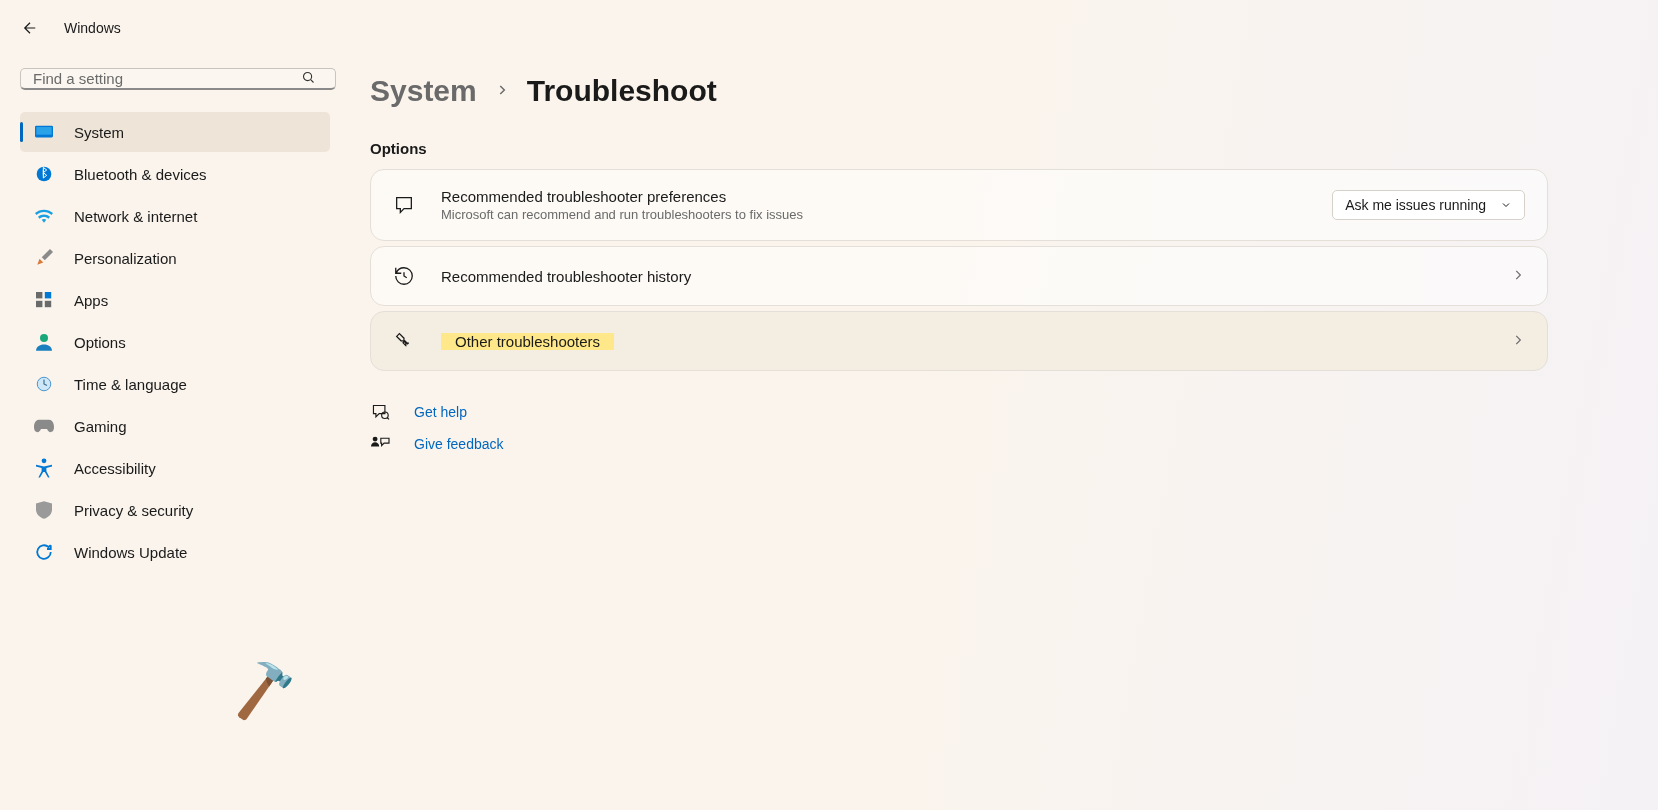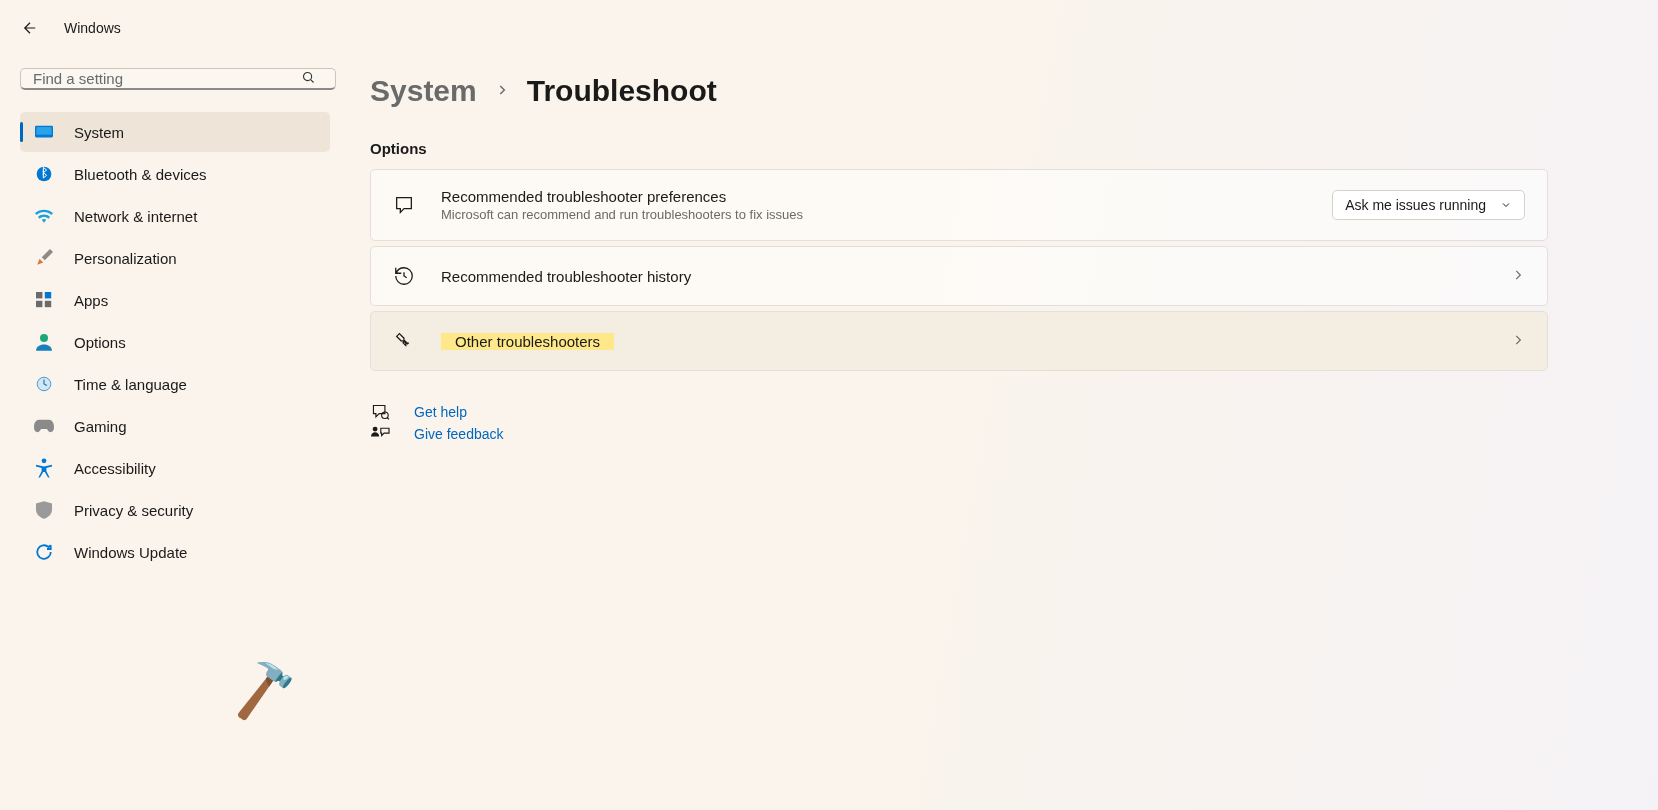--- a/index.html
+++ b/index.html
@@ -97,21 +97,21 @@
   .crumbs .seg { font-size:30px; font-weight:600; }
   .crumbs .seg.parent { color:#6a6a6a; cursor:pointer;}
   .crumbs .chev { color:#6a6a6a; }
 
   .section-title { font-size:15px; font-weight:600; margin-bottom:12px;}
 
   
   .card {
     background: rgba(255,255,255,0.55);
     border:1px solid #e4e0d9;
-    border-radius:5px;
+    border-radius:14px;
     padding: 18px 22px;
     display:flex; align-items:center;
     gap: 26px;
     margin-bottom:5px;
     cursor:pointer;
   }
   .card.highlighted { background:#f3ede2; }
   .card .cicn { width:22px; display:flex;align-items:center;justify-content:center; }
   .card .ctext { flex:1; }
   .card .ctitle { font-size:15px; }
@@ -121,21 +121,21 @@
   .dropdown {
     border:1px solid #d6d2cb;
     background:#fff;
     border-radius:5px;
     padding: 6px 12px;
     display:flex;align-items:center;gap:14px;
     font-size:14px;
   }
 
   
-  .help-links { margin-top:32px; display:flex;flex-direction:column;gap:4px;}
+  .help-links { margin-top:32px; display:flex;flex-direction:column;gap:14px;}
   .help-row { display:flex;align-items:center;gap:24px;}
   .help-row a { color:#0067c0; text-decoration:none; font-size:14px; cursor:pointer;}
   .help-icn { width:20px; display:flex;align-items:center;justify-content:center;}
 
   
   .hammer {
     position:absolute;
     left:232px; top:660px;
     font-size:52px;
     transform: scaleX(-1) rotate(5deg);

